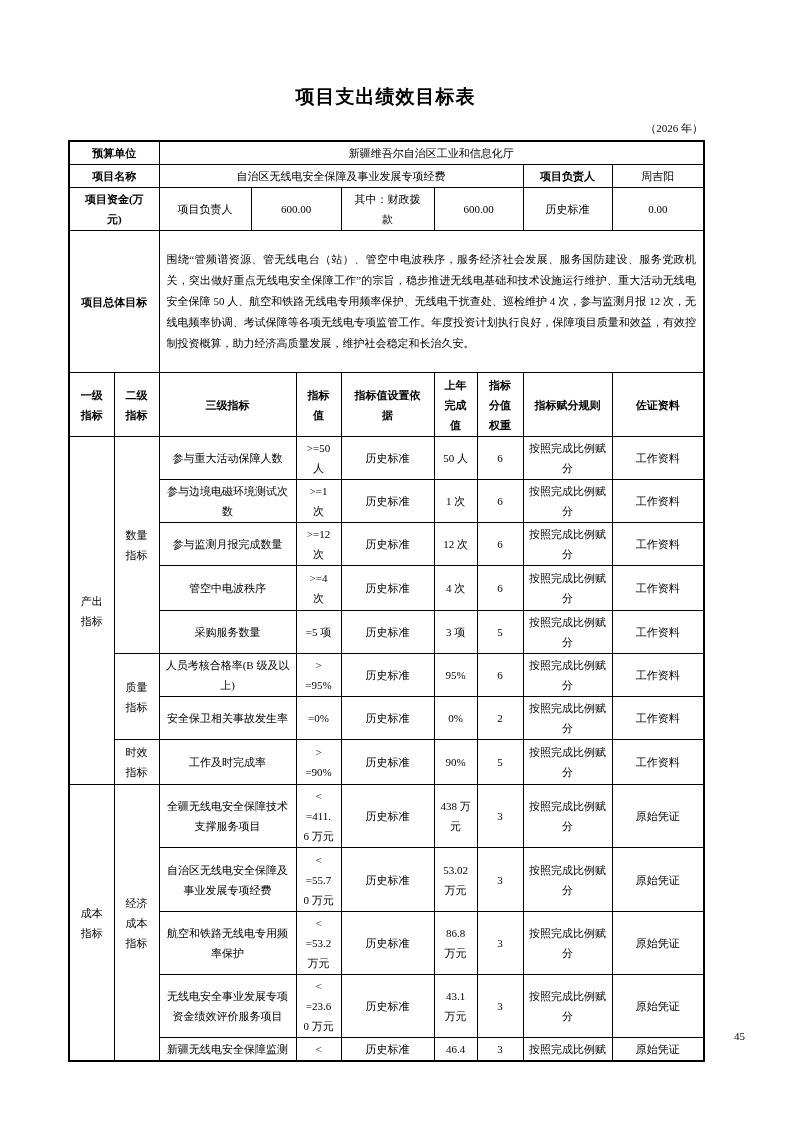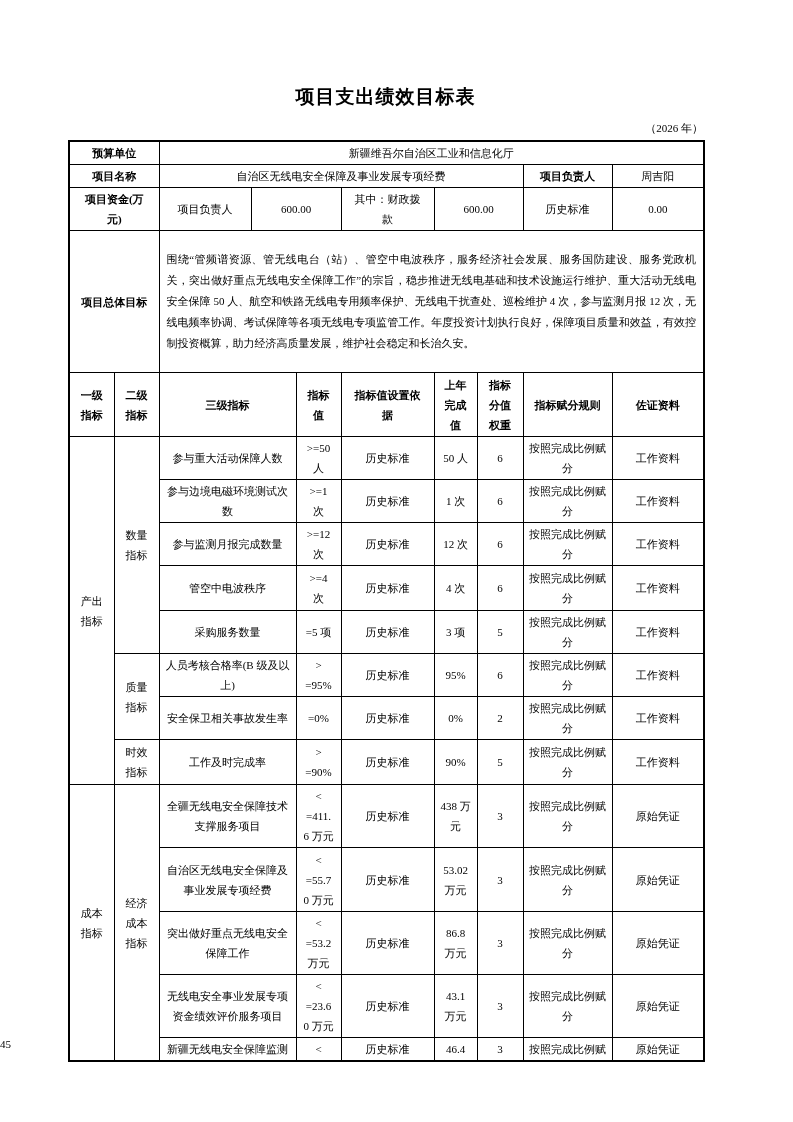--- a/index.html
+++ b/index.html
@@ -33,21 +33,21 @@
     overflow:hidden;
     word-break:break-all;
   }
   table.main td.b{font-weight:bold;}
   table.main td.goal{
     text-align:justify;line-height:21px;padding:18px 7px;
     white-space:normal;word-break:break-all;
   }
   .page-number{
     position:absolute;top:1030px;left:0;width:745px;
-    text-align:left;font-size:11px;margin-top:8px;
+    text-align:right;font-size:11px;
   }
 </style>
 </head>
 <body>
 
 <div class="page">
 
   <div class="doc-title">项目支出绩效目标表</div>
   <div class="doc-subtitle">（2026 年）</div>
 
@@ -244,21 +244,21 @@
       <td>历史标准</td>
       <td>53.02
 万元</td>
       <td>3</td>
       <td>按照完成比例赋
 分</td>
       <td>原始凭证</td>
     </tr>
 
     <tr style="height:63px">
-      <td colspan="2">突出做好重点无线电安全保障工作</td>
+      <td colspan="2">航空和铁路无线电专用频率保护</td>
       <td>&lt;
 =53.2
 万元</td>
       <td>历史标准</td>
       <td>86.8
 万元</td>
       <td>3</td>
       <td>按照完成比例赋
 分</td>
       <td>原始凭证</td>

